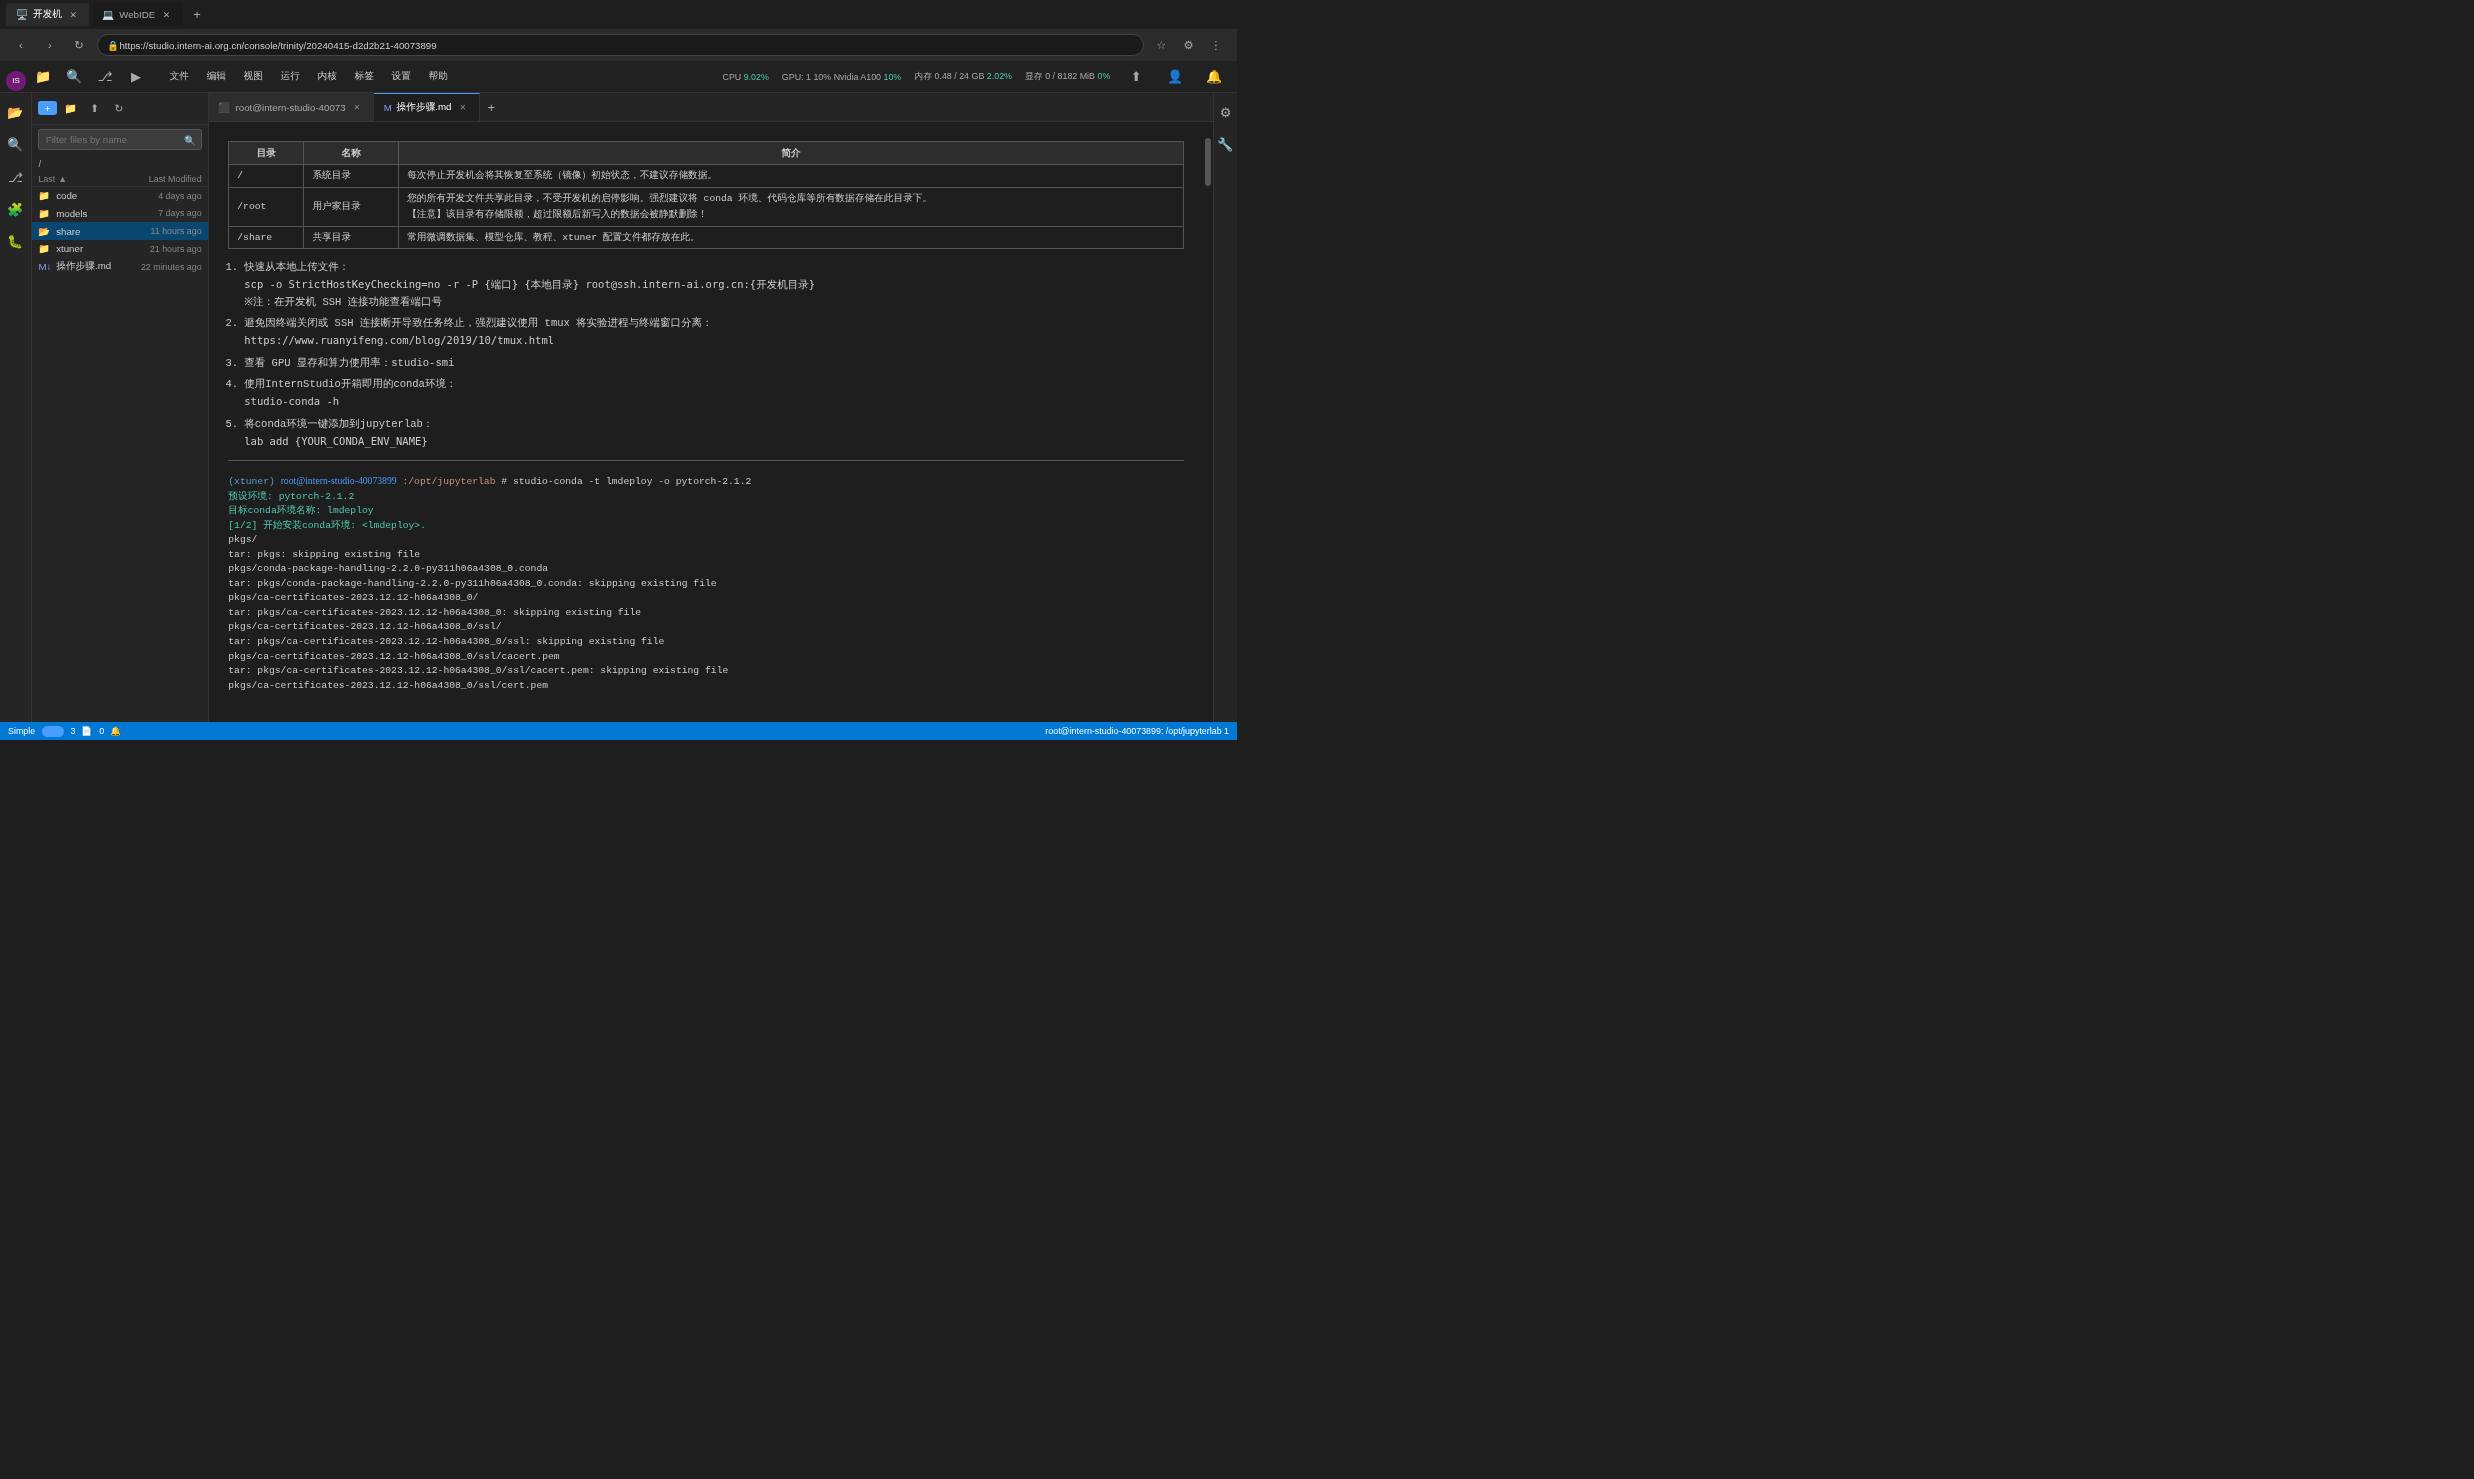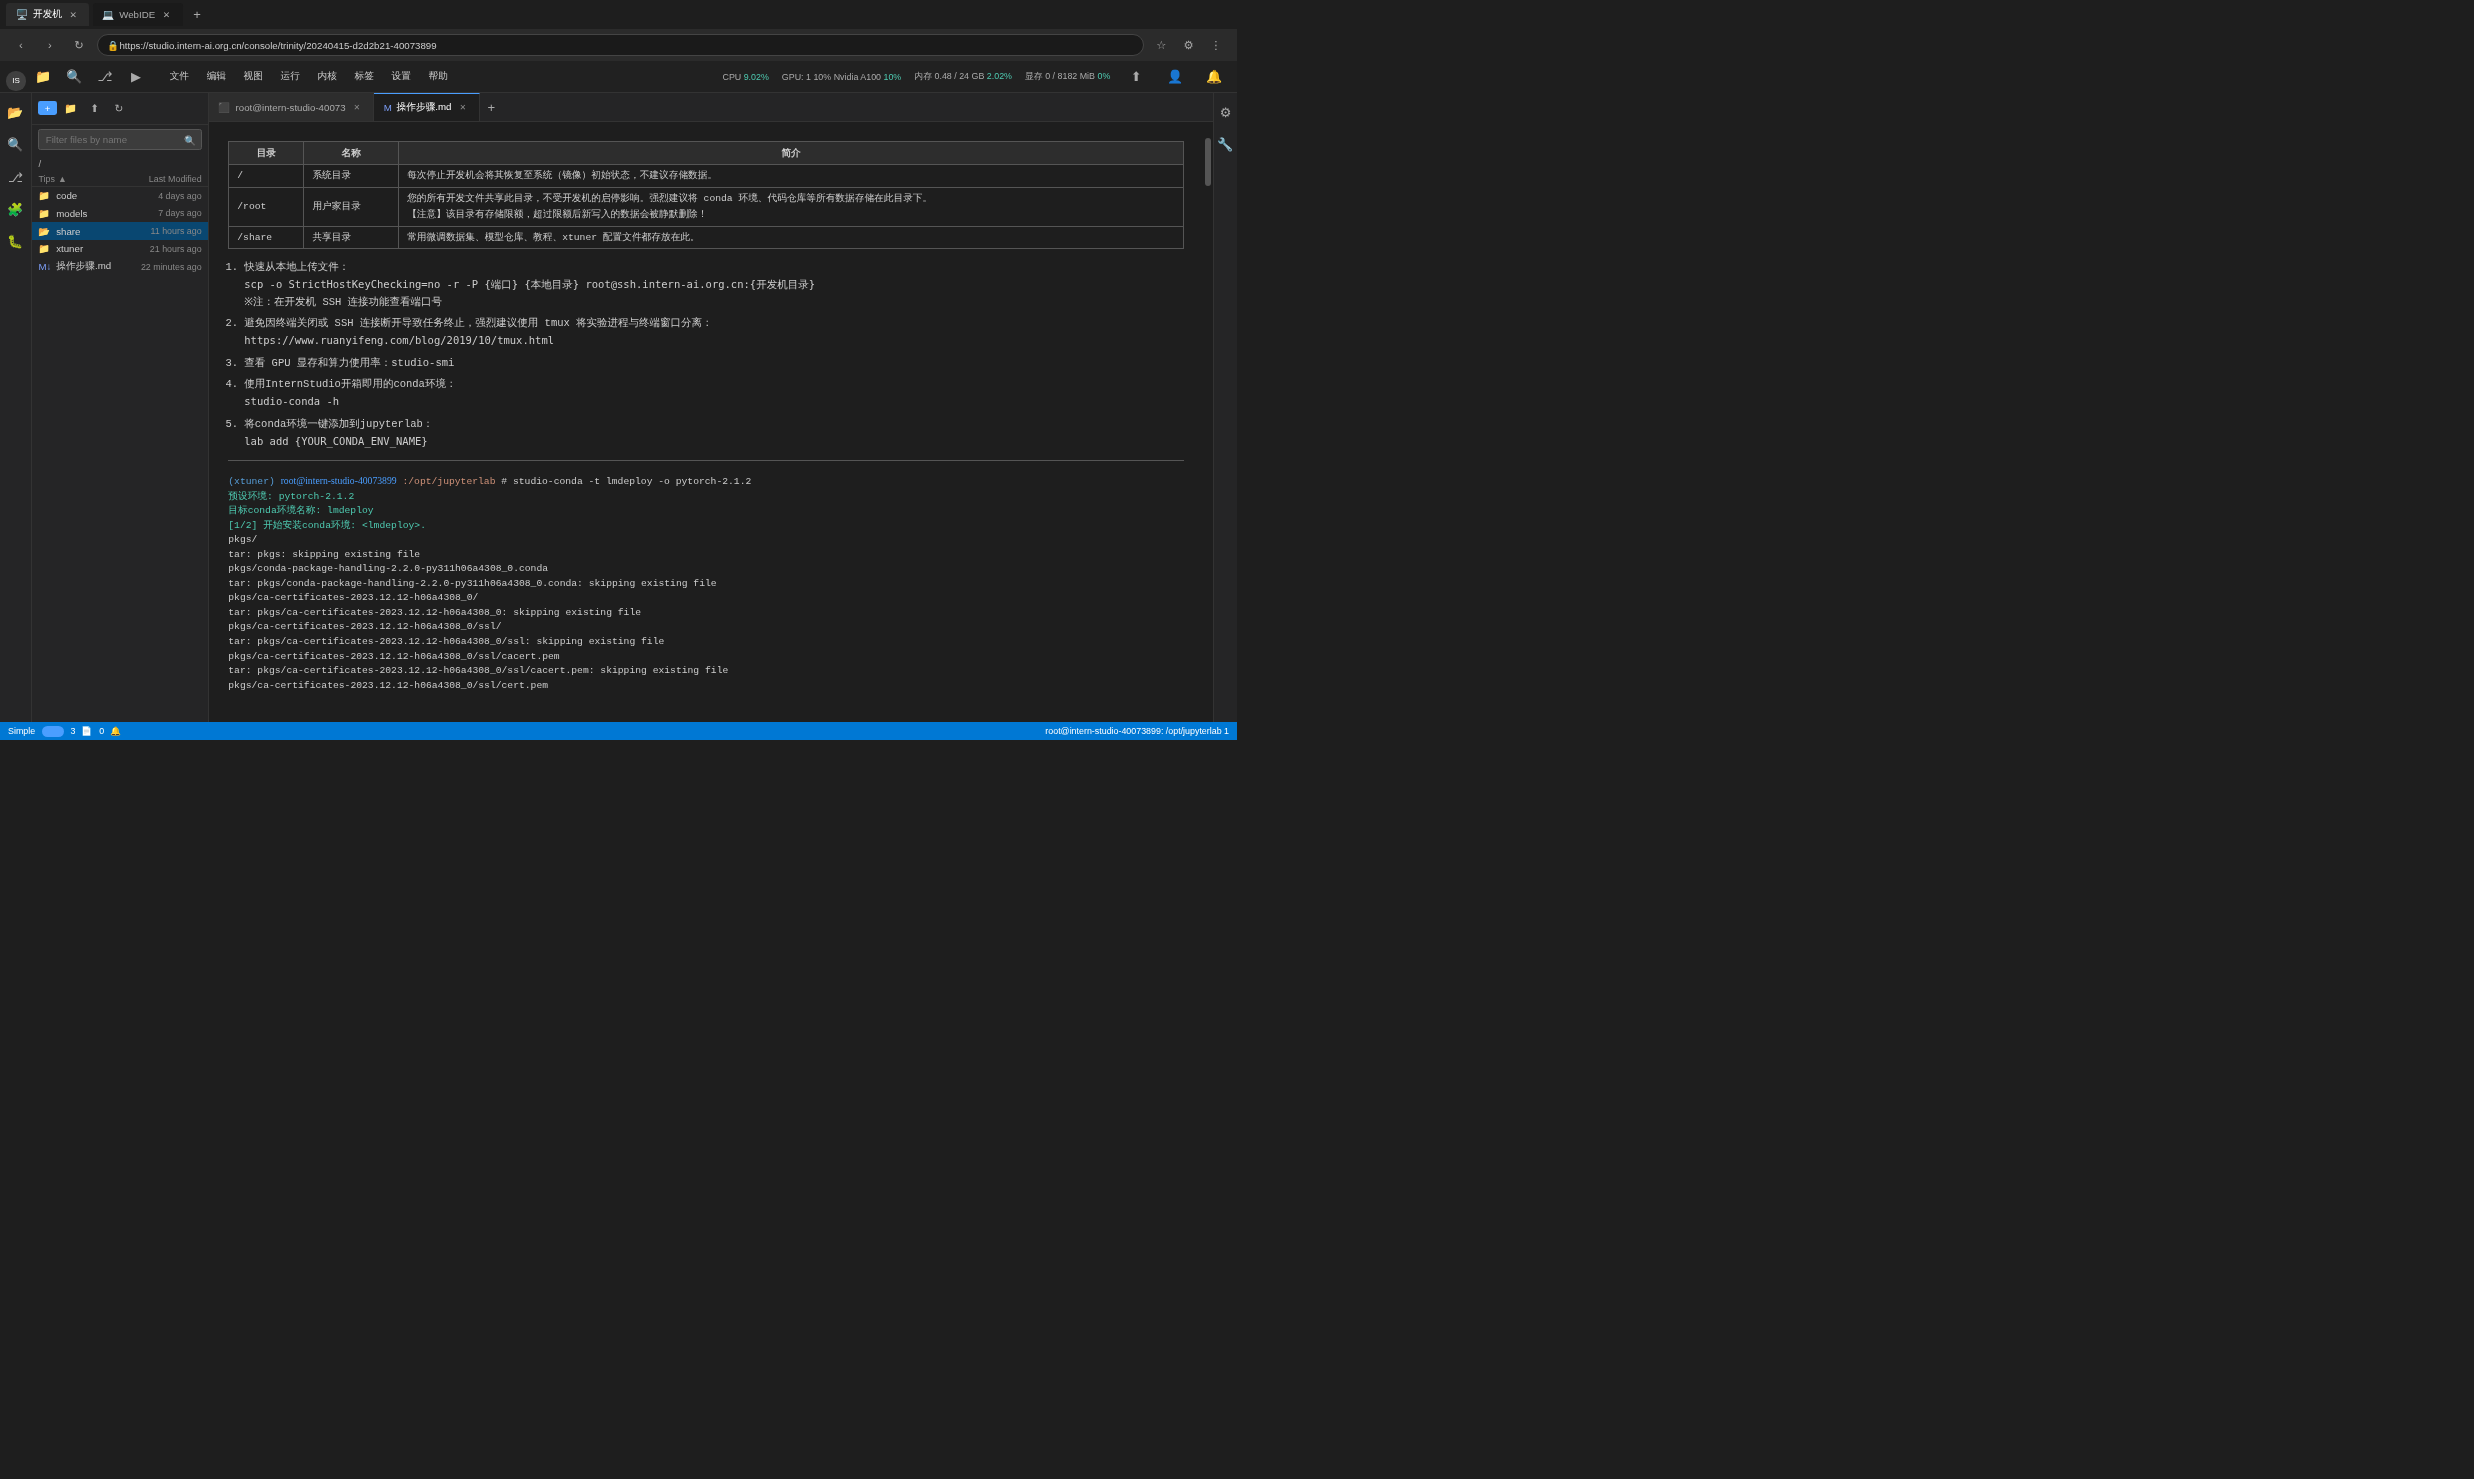--- a/index.html
+++ b/index.html
@@ -16,21 +16,21 @@
     .url-bar { flex: 1; height: 22.6px; background: #1a1a1a; border-radius: 11.3px; display: flex; align-items: center; padding: 0 9.7px; font-size: 9.7px; color: #ccc; border: 0.8px solid #444; }
     .url-bar-icons { display: flex; gap: 4.8px; }
     .toolbar-icon { width: 22.6px; height: 22.6px; display: flex; align-items: center; justify-content: center; color: #aaa; font-size: 11.3px; cursor: pointer; border-radius: 3.2px; }
     
     
     .app-container { display: flex; flex-direction: column; height: calc(740px - 61px); }
     
     
     .app-topbar { background: #212121; height: 32px; display: flex; align-items: center; border-bottom: 0.8px solid #333; }
     .app-logo-area { display: flex; align-items: center; padding: 0 6.4px; gap: 4.8px; }
-    .logo-circle { width: 19.3px; height: 19.3px; border-radius: 50%; background: #404040; display: flex; align-items: center; justify-content: center; font-size: 8px; color: white; font-weight: normal; margin-top: 9px; }
+    .logo-circle { width: 19.3px; height: 19.3px; border-radius: 50%; background: #701a75; display: flex; align-items: center; justify-content: center; font-size: 8px; color: white; font-weight: normal; margin-top: 9px; }
     .app-nav { display: flex; gap: 1.6px; padding: 0 6.4px; align-items: flex-end; }
     .app-nav-item { padding: 3.2px 8px; font-size: 9.7px; color: #ccc; cursor: pointer; border-radius: 2.4px; }
     .app-topbar-right { margin-left: auto; display: flex; align-items: center; gap: 13px; padding-right: 9.7px; font-size: 8.9px; color: #aaa; }
     .stat-green { color: #4ec9b0; }
     
     
     .main-layout { display: flex; flex: 1; overflow: hidden; }
     
     
     .icon-sidebar { width: 32px; background: #252526; border-right: 0.8px solid #333; display: flex; flex-direction: column; align-items: center; padding-top: 6.4px; gap: 6.4px; }
@@ -214,21 +214,21 @@
         <input class="search-input" type="text" placeholder="Filter files by name" style="">
         <span class="search-icon">🔍</span>
       </div>
 
       <div class="file-path">
         <span>/</span>
       </div>
 
       <div class="file-list-header">
         <div class="file-name-col">
-          <span>Tips</span>
+          <span>Last</span>
           <span>▲</span>
         </div>
         <div class="file-date-col">
           <span>Last Modified</span>
         </div>
       </div>
 
       <div class="file-list">
         <div class="file-item">
           <span class="file-icon folder-icon">📁</span>

